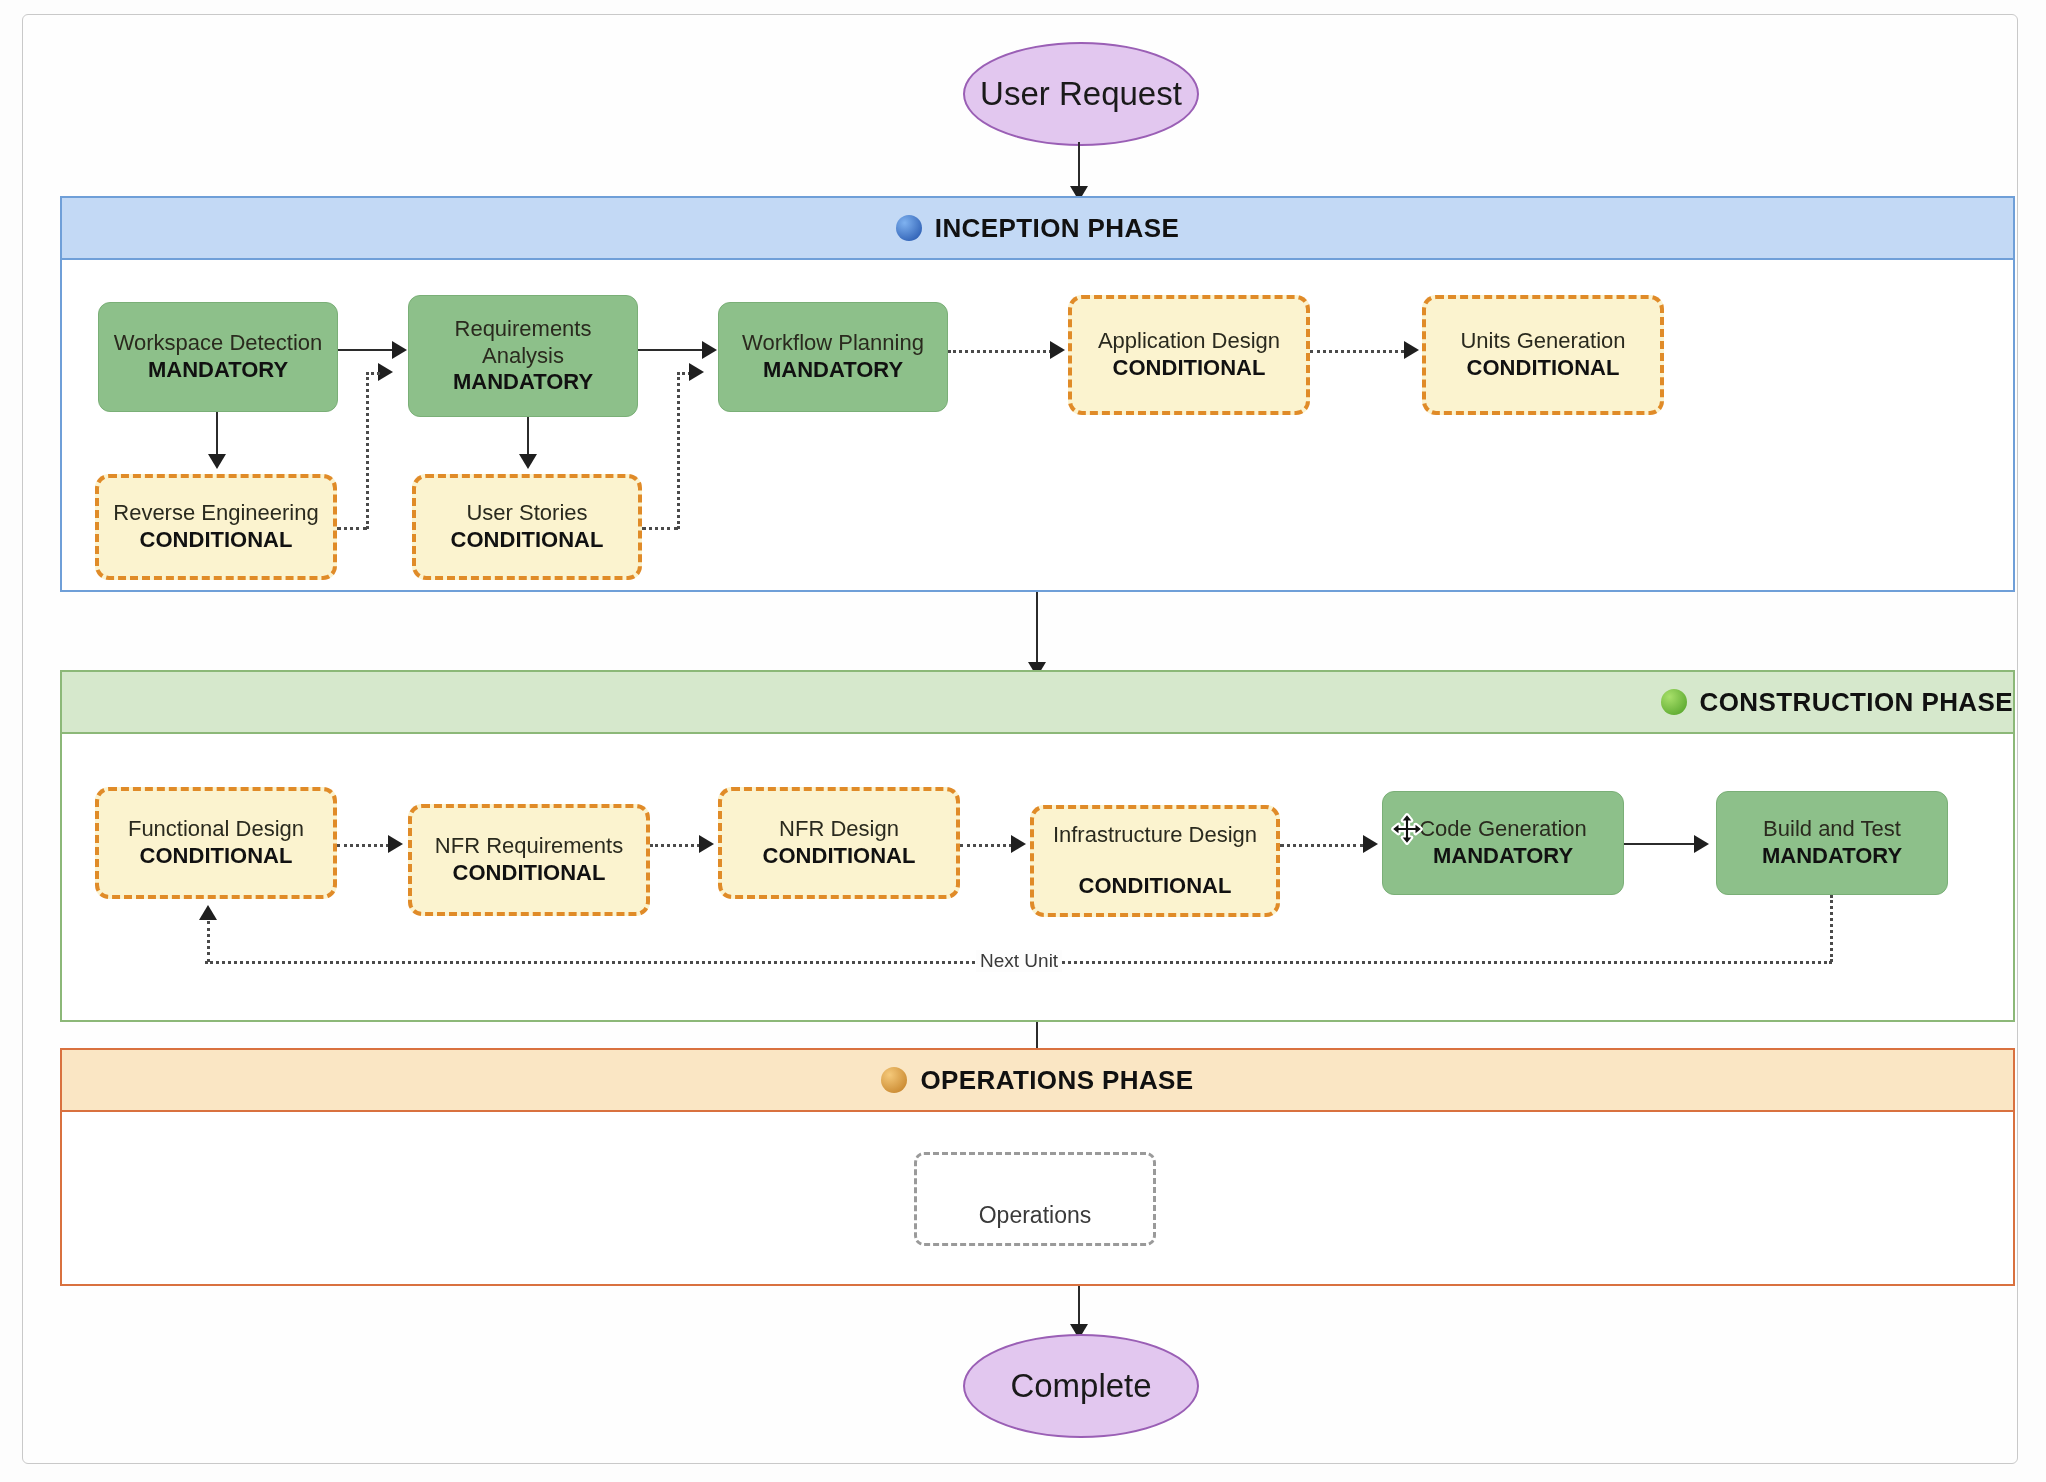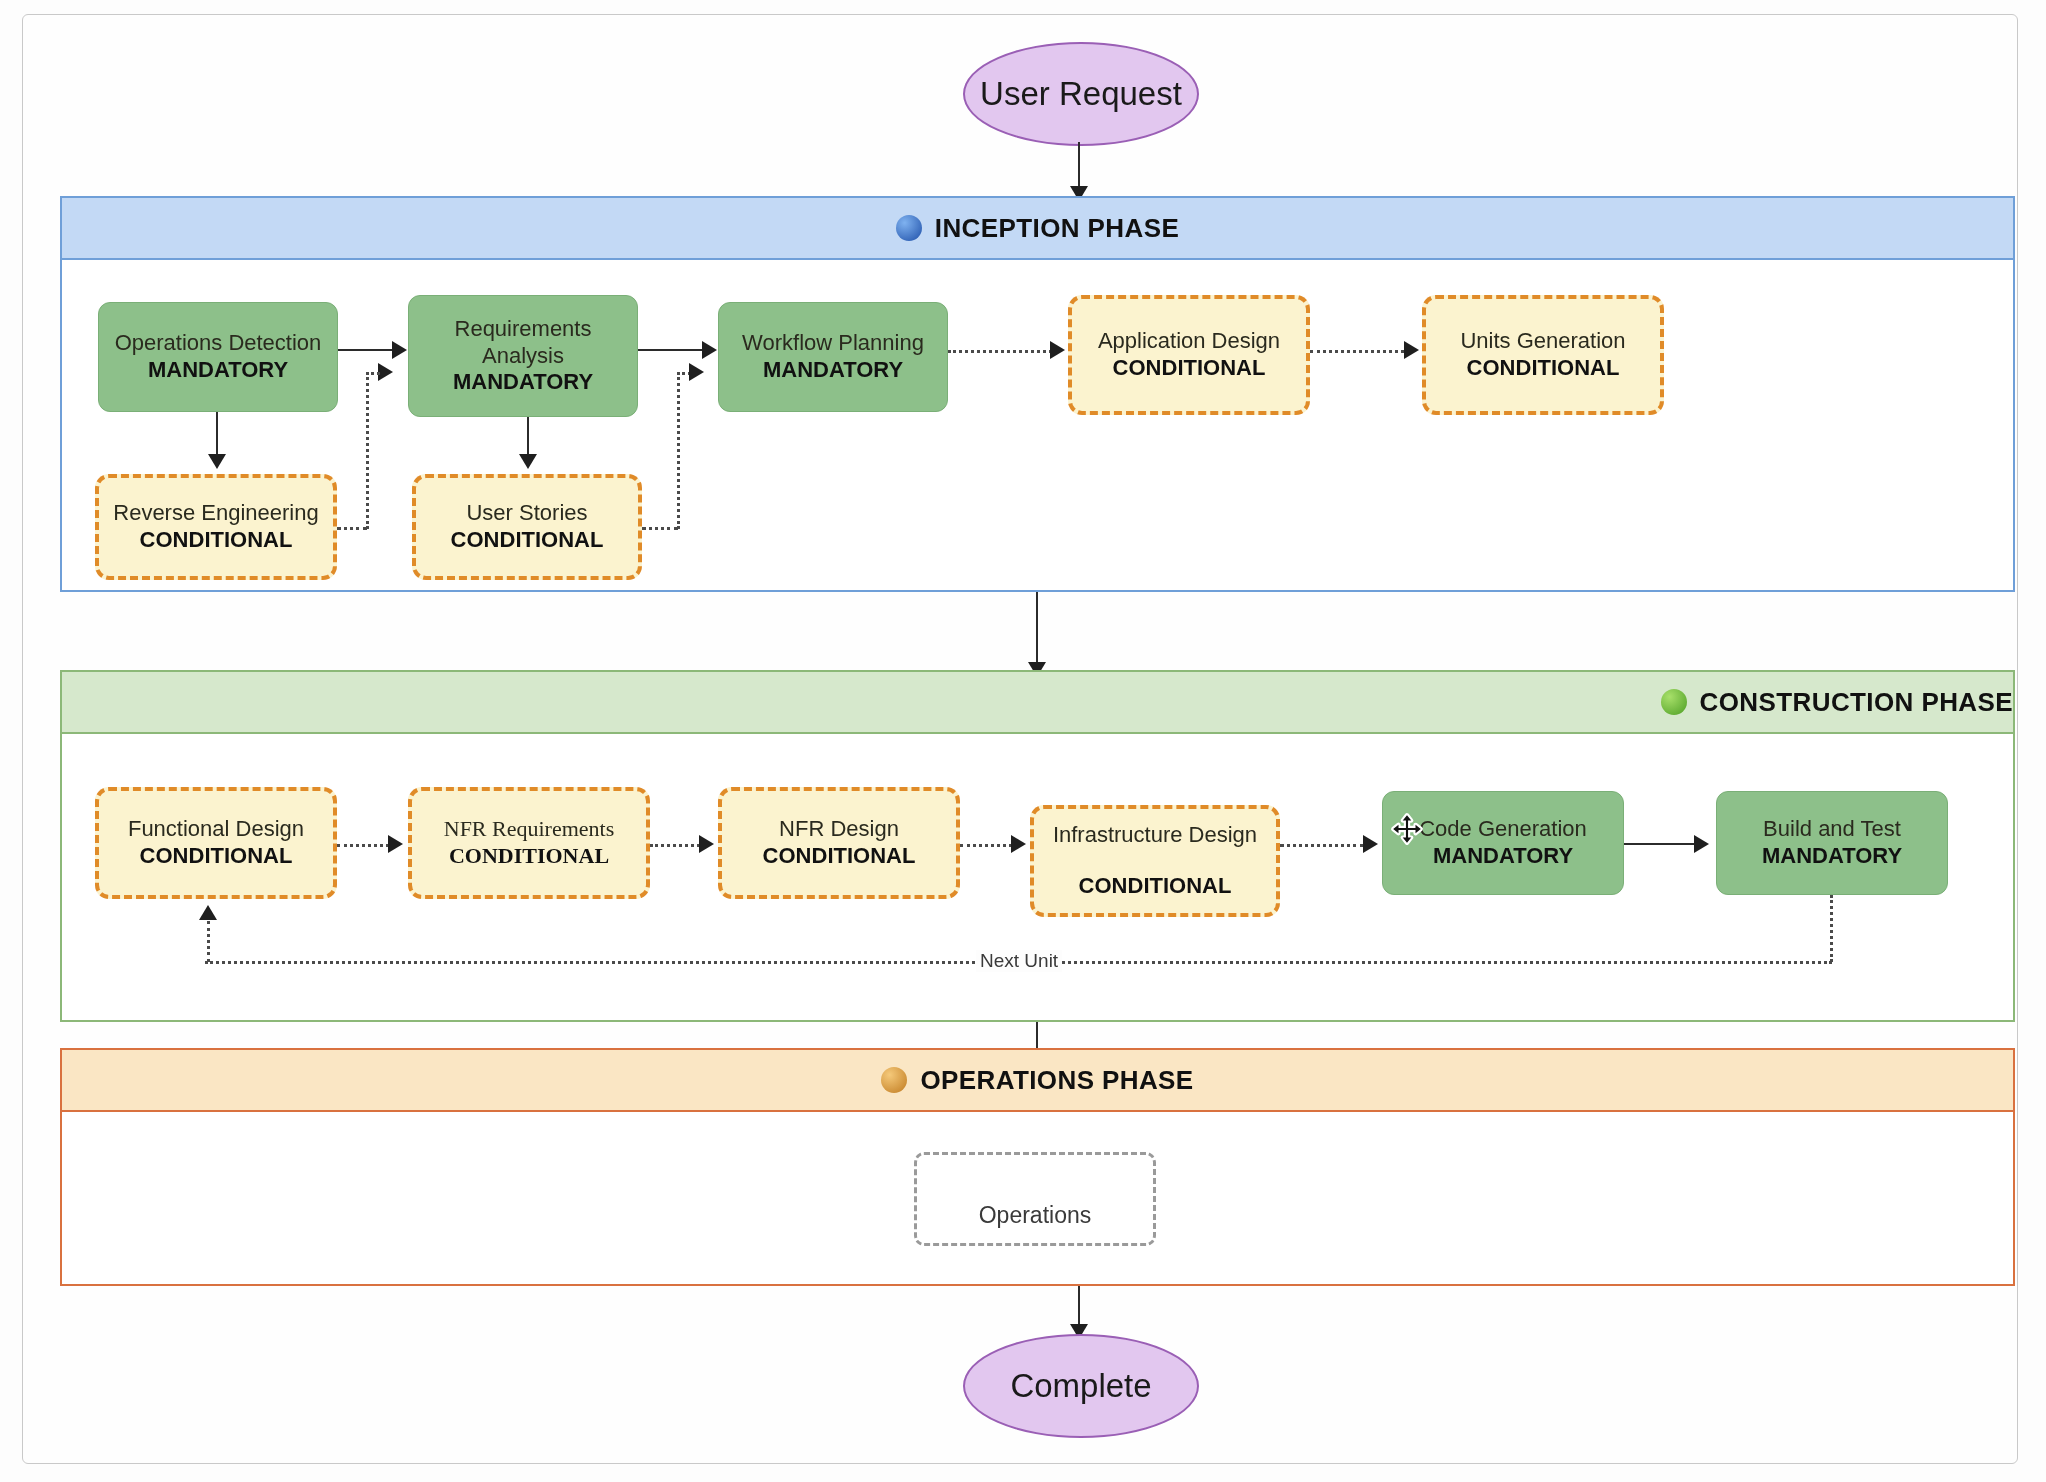--- a/index.html
+++ b/index.html
@@ -49,21 +49,21 @@
   <div class="av" style="left:1070px;top:186px;"></div>
 
   <div class="phase" style="left:60px;top:196px;width:1955px;height:396px;border:2px solid #6f9fd8;background:#ffffff;">
     <div class="phase-head" style="height:62px;background:#c3d9f5;border-bottom:2px solid #6f9fd8;">
       <span class="bullet" style="background:radial-gradient(circle at 33% 30%,#7fb2f0,#1e4fa8);"></span>
       <span>INCEPTION PHASE</span>
     </div>
   </div>
 
   <div class="node mand" style="left:98px;top:302px;width:240px;height:110px;">
-    <span class="t1">Operations Detection</span>
+    <span class="t1">Workspace Detection</span>
     <span class="t2">MANDATORY</span>
   </div>
   <div class="node mand" style="left:408px;top:295px;width:230px;height:122px;">
     <span class="t1" style="white-space:pre-line;">Requirements
 Analysis</span>
     <span class="t2">MANDATORY</span>
   </div>
   <div class="node mand" style="left:718px;top:302px;width:230px;height:110px;">
     <span class="t1">Workflow Planning</span>
     <span class="t2">MANDATORY</span>
@@ -117,21 +117,21 @@
     <div class="phase-head" style="height:62px;background:#d6e8cc;border-bottom:2px solid #8cb878;justify-content:flex-end;">
       <span class="bullet" style="background:radial-gradient(circle at 33% 30%,#a8e06a,#4d9e24);"></span>
       <span>CONSTRUCTION PHASE</span>
     </div>
   </div>
 
   <div class="node cond" style="left:95px;top:787px;width:242px;height:112px;">
     <span class="t1">Functional Design</span>
     <span class="t2">CONDITIONAL</span>
   </div>
-  <div class="node cond" style="left:408px;top:787px;width:242px;height:112px;font-family:Liberation Serif, serif;">
+  <div class="node cond" style="left:408px;top:804px;width:242px;height:112px;">
     <span class="t1">NFR Requirements</span>
     <span class="t2">CONDITIONAL</span>
   </div>
   <div class="node cond" style="left:718px;top:787px;width:242px;height:112px;">
     <span class="t1">NFR Design</span>
     <span class="t2">CONDITIONAL</span>
   </div>
   <div class="node cond" style="left:1030px;top:805px;width:250px;height:112px;gap:24px;">
     <span class="t1">Infrastructure Design</span>
     <span class="t2">CONDITIONAL</span>

